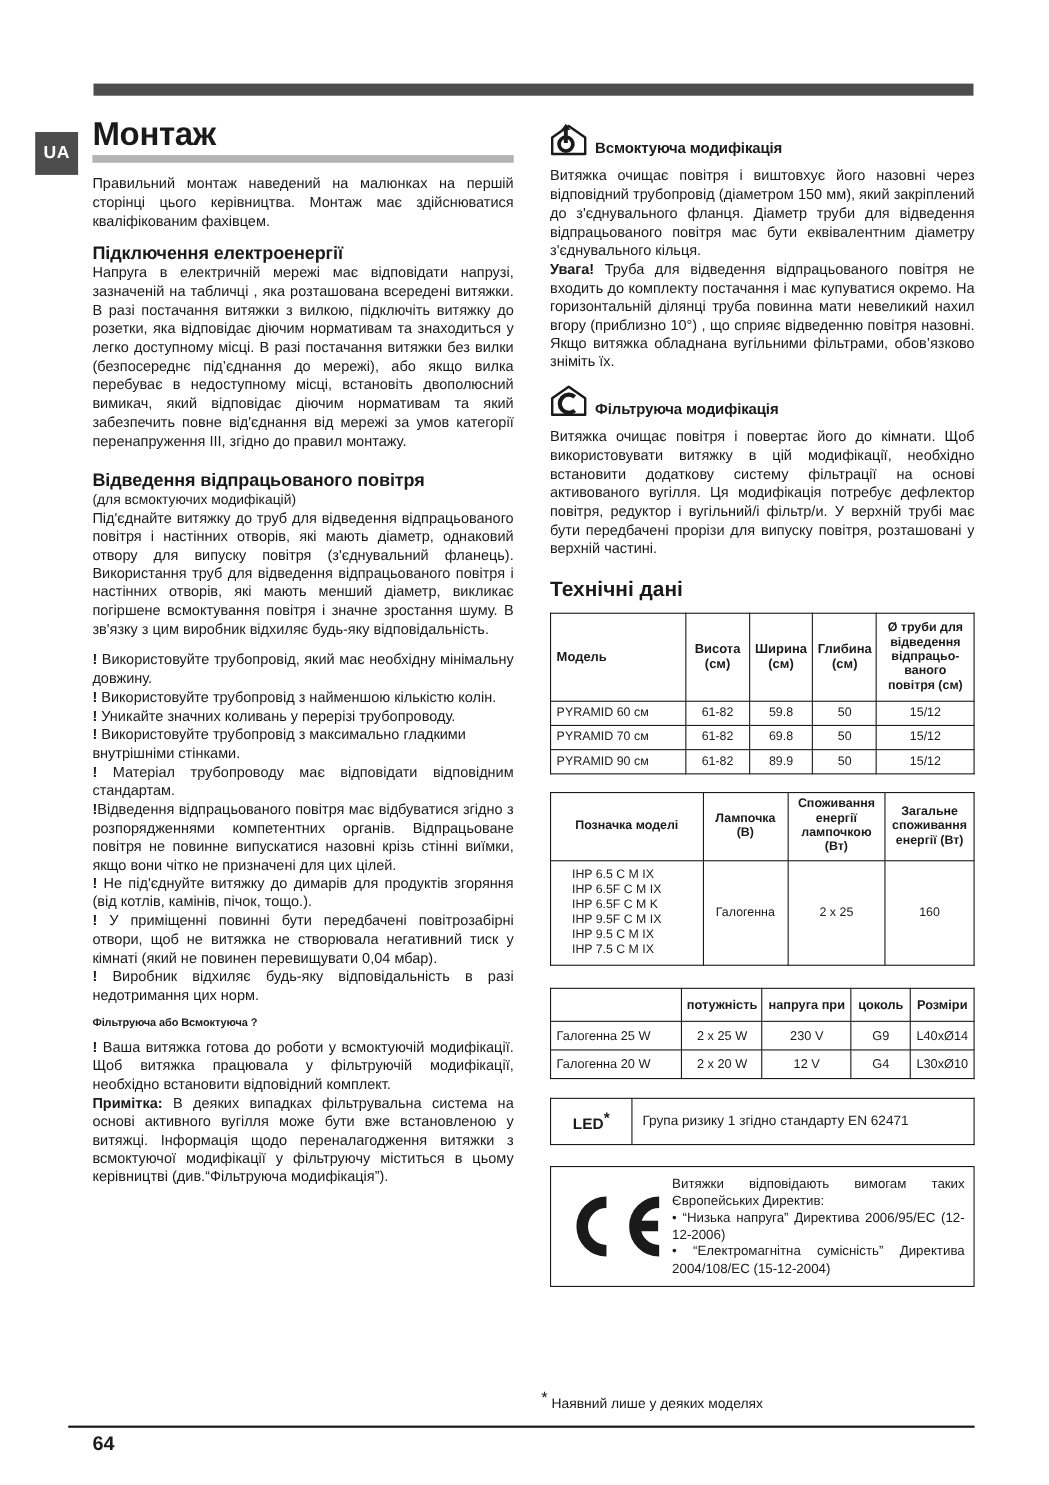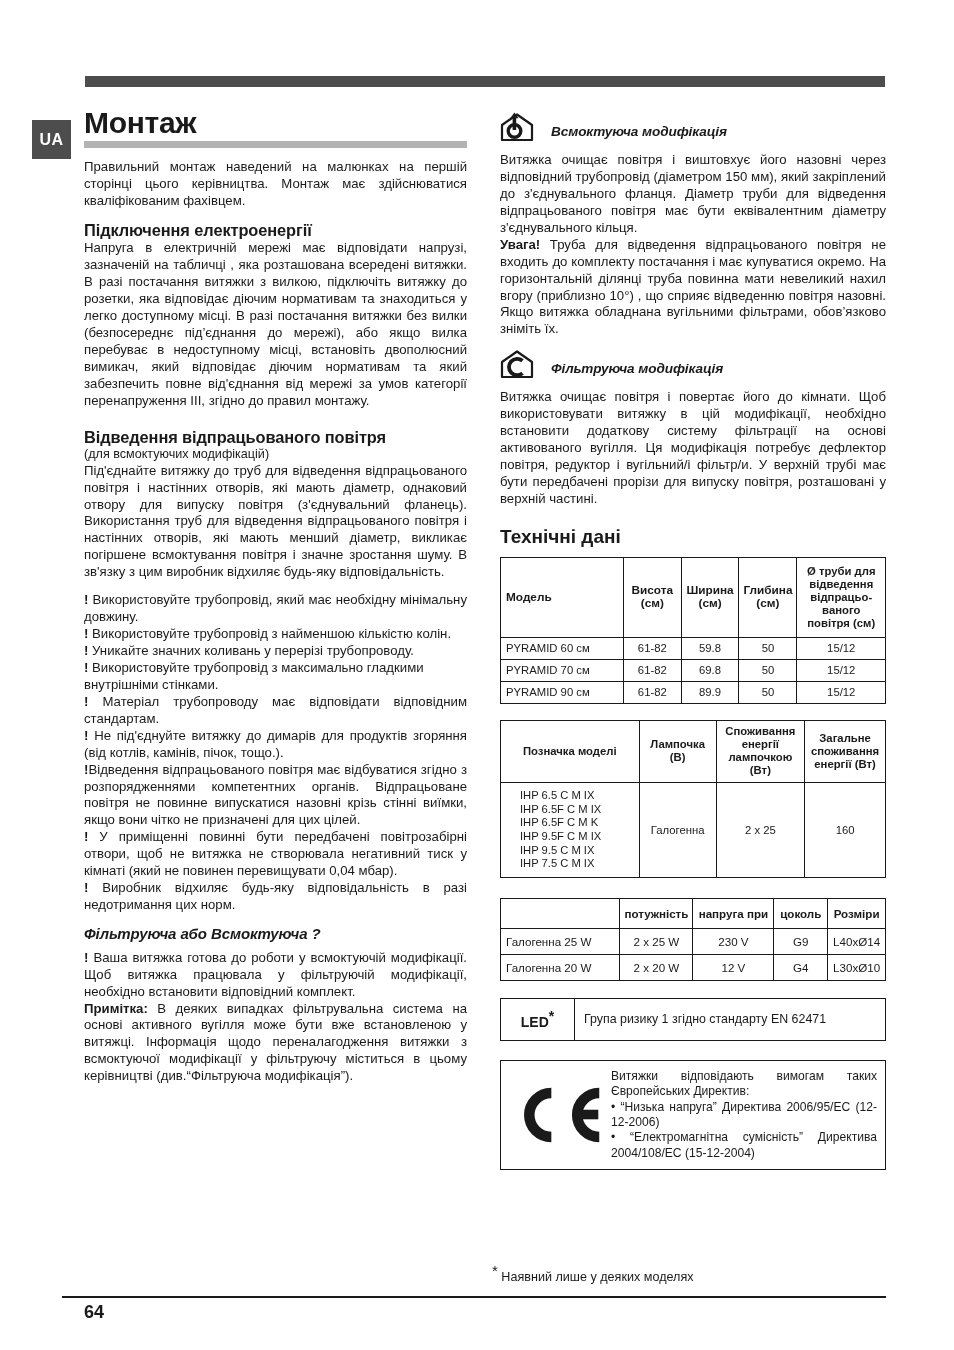--- a/index.html
+++ b/index.html
@@ -41,27 +41,27 @@
 
   
   p { margin:0; font-size:13.2px; line-height:1.283; }
   .just { text-align:justify; }
   .gap { height:11px; }
   .gap-sm { height:7px; }
   h2.sec {
     font-size:16.4px; font-weight:bold; margin:0; line-height:1.18;
     letter-spacing:-.1px;
   }
-  h2.sec.small { font-size:15px;font-style:italic; }
+  h2.sec.small { font-size:10px; }
   .sub-note { font-size:12.6px; line-height:1.25; }
   b, .b { font-weight:bold; }
   .bang { font-weight:bold; }
 
   
-  .icon-head { display:flex; align-items:center; gap:17px; margin-bottom:10px;font-style:italic; }
+  .icon-head { display:flex; align-items:flex-end; gap:7px; margin-bottom:10px; }
   .icon-head .lbl { font-size:13.6px; font-weight:bold; padding-top:9px; letter-spacing:-.1px; }
   .house-icon { width:34px; height:30px; flex:none; }
 
   
   h2.tech { font-size:19px; font-weight:bold; margin:0 0 9px 0; }
 
   
   table { border-collapse:collapse; width:100%; }
   table td, table th {
     border:1.4px solid #1a1a1a;
@@ -149,22 +149,22 @@
     <p class="just">Під'єднайте витяжку до труб для відведення відпрацьованого повітря і настінних отворів, які мають діаметр, однаковий отвору для випуску повітря (з'єднувальний фланець). Використання труб для відведення відпрацьованого повітря і настінних отворів, які мають менший діаметр, викликає погіршене всмоктування повітря і значне зростання шуму. В зв'язку з цим виробник відхиляє будь-яку відповідальність.</p>
 
     <div class="gap"></div>
 
     <div>
       <p class="just"><span class="bang">!</span> <span>Використовуйте трубопровід, який має необхідну мінімальну довжину.</span></p>
       <p><span class="bang">!</span> <span>Використовуйте трубопровід з найменшою кількістю колін.</span></p>
       <p><span class="bang">!</span> <span>Уникайте значних коливань у перерізі трубопроводу.</span></p>
       <p><span class="bang">!</span> <span>Використовуйте трубопровід з максимально гладкими внутрішніми стінками.</span></p>
       <p class="just"><span class="bang">!</span> <span>Матеріал трубопроводу має відповідати відповідним стандартам.</span></p>
+      <p class="just"><span class="bang">!</span><span>Відведення відпрацьованого повітря має відбуватися згідно з розпорядженнями компетентних органів. Відпрацьоване повітря не повинне випускатися назовні крізь стінні виїмки, якщо вони чітко не призначені для цих цілей.</span></p>
       <p class="just"><span class="bang">!</span> <span>Не під'єднуйте витяжку до димарів для продуктів згоряння (від котлів, камінів, пічок, тощо.).</span></p>
-      <p class="just"><span class="bang">!</span><span>Відведення відпрацьованого повітря має відбуватися згідно з розпорядженнями компетентних органів. Відпрацьоване повітря не повинне випускатися назовні крізь стінні виїмки, якщо вони чітко не призначені для цих цілей.</span></p>
       <p class="just"><span class="bang">!</span> <span>У приміщенні повинні бути передбачені повітрозабірні отвори, щоб не витяжка не створювала негативний тиск у кімнаті (який не повинен перевищувати 0,04 мбар).</span></p>
       <p class="just"><span class="bang">!</span> <span>Виробник відхиляє будь-яку відповідальність в разі недотримання цих норм.</span></p>
     </div>
 
     <div class="gap"></div>
 
     <h2 class="sec small">Фільтруюча або Всмоктуюча ?</h2>
     <div class="gap-sm"></div>
     <p class="just"><span class="bang">!</span> <span>Ваша витяжка готова до роботи у всмоктуючій модифікації. Щоб витяжка працювала у фільтруючій модифікації, необхідно встановити відповідний комплект.</span></p>
     <p class="just"><b>Примітка:</b><span> В деяких випадках фільтрувальна система на основі активного вугілля може бути вже встановленою у витяжці. Інформація щодо переналагодження витяжки з всмоктуючої модифікації у фільтруючу міститься в цьому керівництві (див.“Фільтруюча модифікація”).</span></p>

